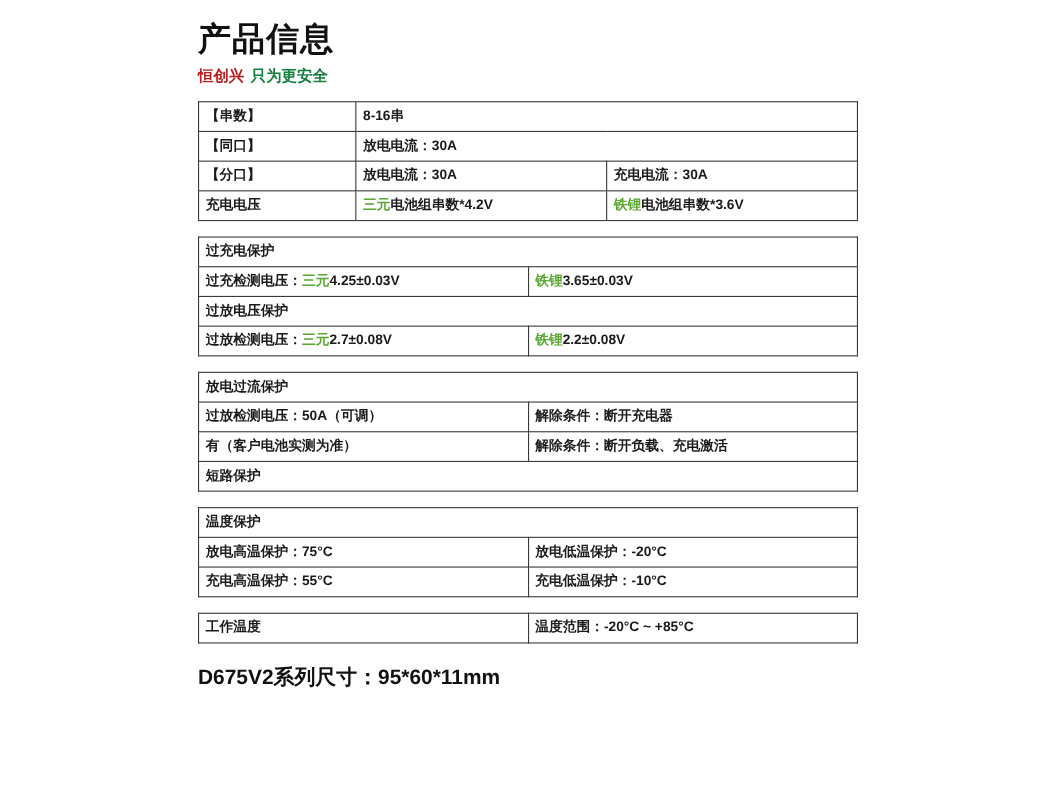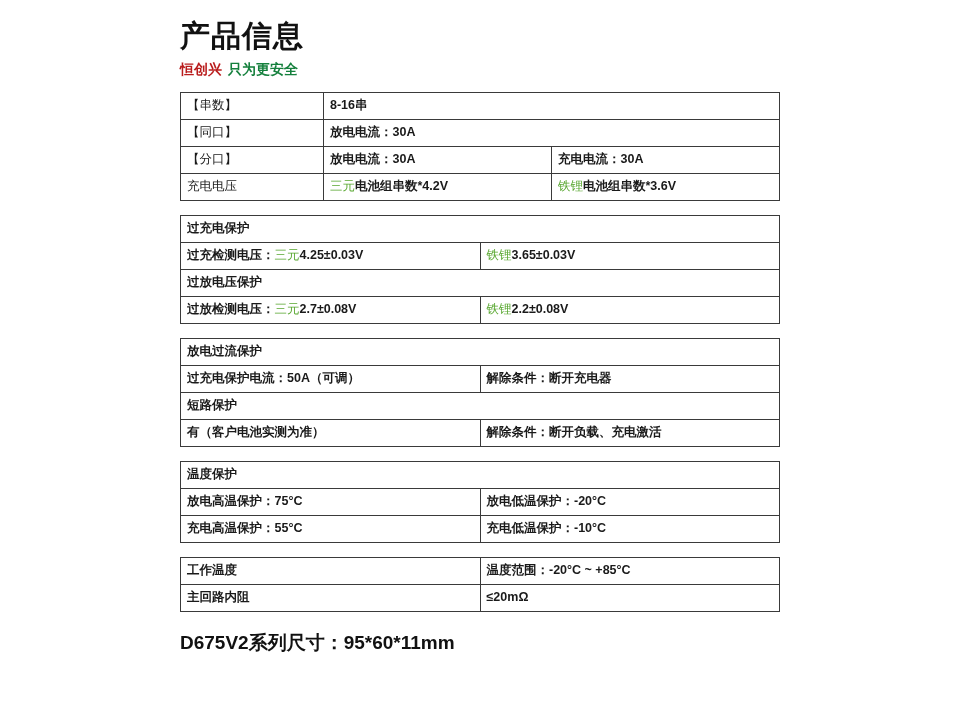--- a/index.html
+++ b/index.html
@@ -51,34 +51,34 @@
   }
   table.spec td {
     border: 1px solid #3a3a3a;
     height: 22px;
     padding: 2px 6px;
     font-size: 12.5px;
     vertical-align: middle;
     line-height: 1.25;
   }
   td.head {
-    font-weight: normal;
+    font-weight: bold;
     font-size: 14px;
   }
   td.bold {
     font-weight: bold;
   }
   td.section {
     font-weight: bold;
     font-size: 14px;
     height: 24px;
   }
   .green {
     color: #5aa832;
-    font-weight: normal;
+    font-weight: bold;
   }
   .footer {
     margin-top: 18px;
     font-size: 19px;
     font-weight: bold;
     color: #111;
   }
 </style>
 </head>
 <body>
@@ -131,29 +131,29 @@
     </tr>
   </tbody>
     </table>
 
   <table class="spec">
     <tbody>
         <tr>
       <td class="section" colspan="2">放电过流保护</td>
     </tr>
     <tr>
-      <td class="bold">过充电保护电流：50A（可调）</td>
+      <td class="bold">过放检测电压：50A（可调）</td>
       <td class="bold">解除条件：断开充电器</td>
-    </tr>
-    <tr>
-      <td class="section" colspan="2">短路保护</td>
     </tr>
     <tr>
       <td class="bold">有（客户电池实测为准）</td>
       <td class="bold">解除条件：断开负载、充电激活</td>
+    </tr>
+    <tr>
+      <td class="section" colspan="2">短路保护</td>
     </tr>
   </tbody>
     </table>
 
   <table class="spec">
     <tbody>
         <tr>
       <td class="section" colspan="2">温度保护</td>
     </tr>
     <tr>
@@ -166,22 +166,18 @@
     </tr>
   </tbody>
     </table>
 
   <table class="spec">
     <tbody>
     <tr>
       <td class="section">工作温度</td>
       <td class="bold">温度范围：-20°C ~ +85°C</td>
     </tr>
-    <tr>
-      <td class="section">主回路内阻</td>
-      <td class="bold">≤20mΩ</td>
-    </tr>
   </tbody>
     </table>
 
   <div class="footer">D675V2系列尺寸：95*60*11mm</div>
 
 </div>
 
 </body></html>

